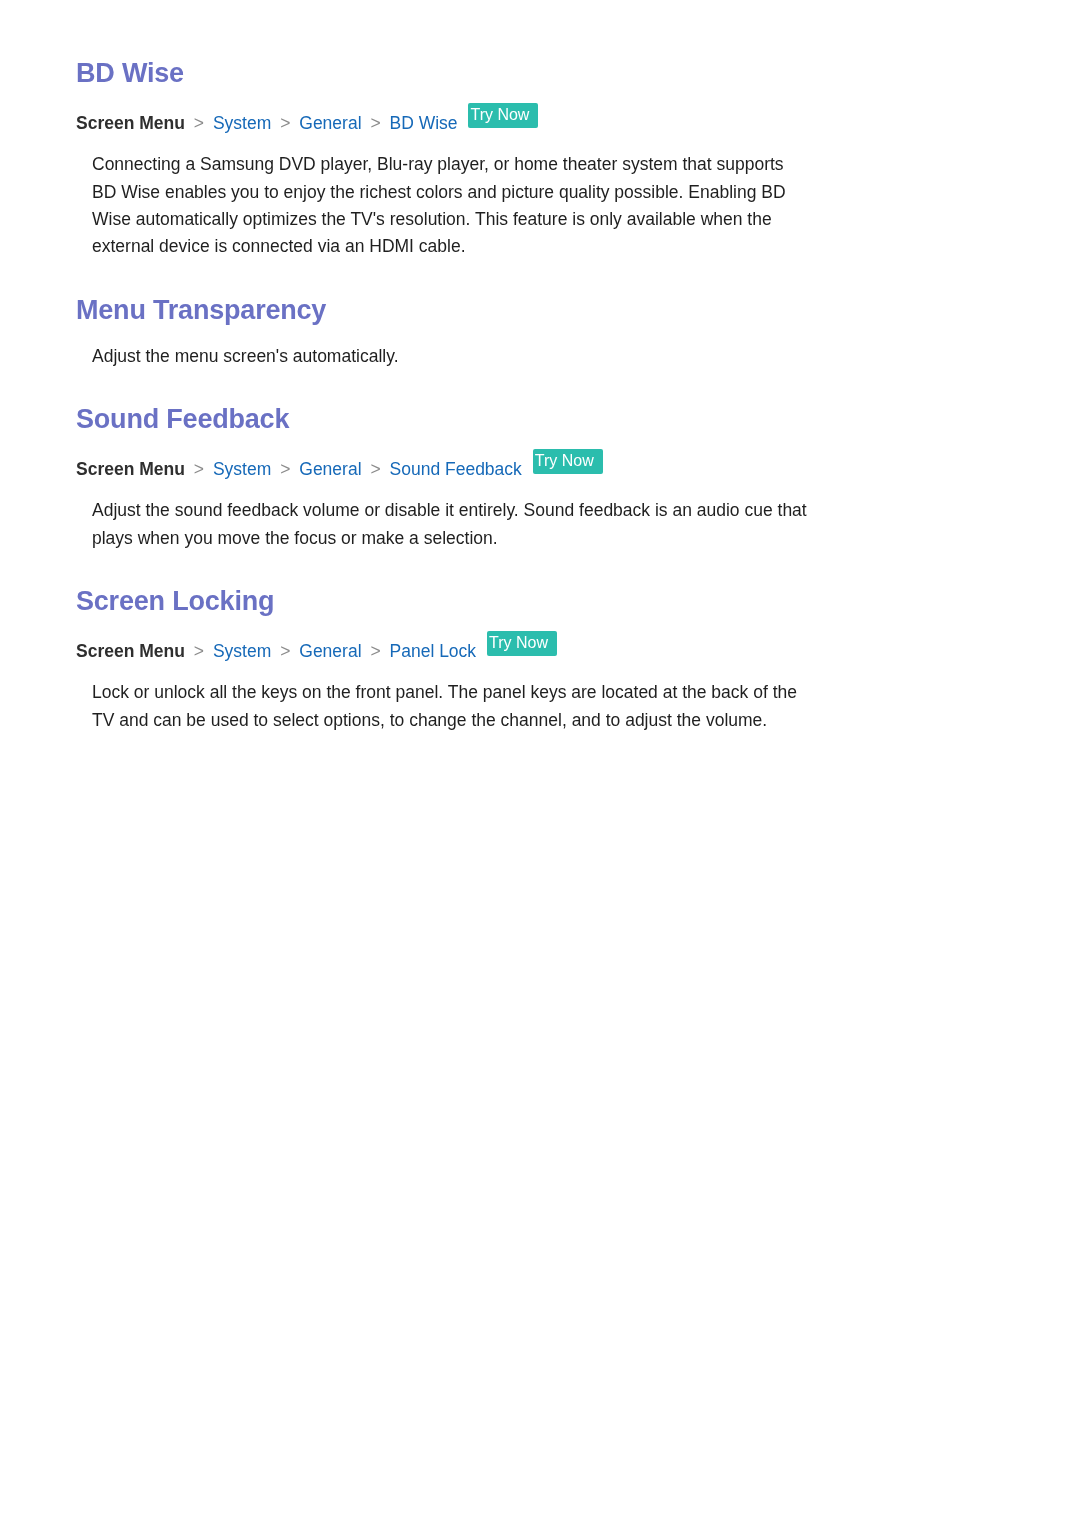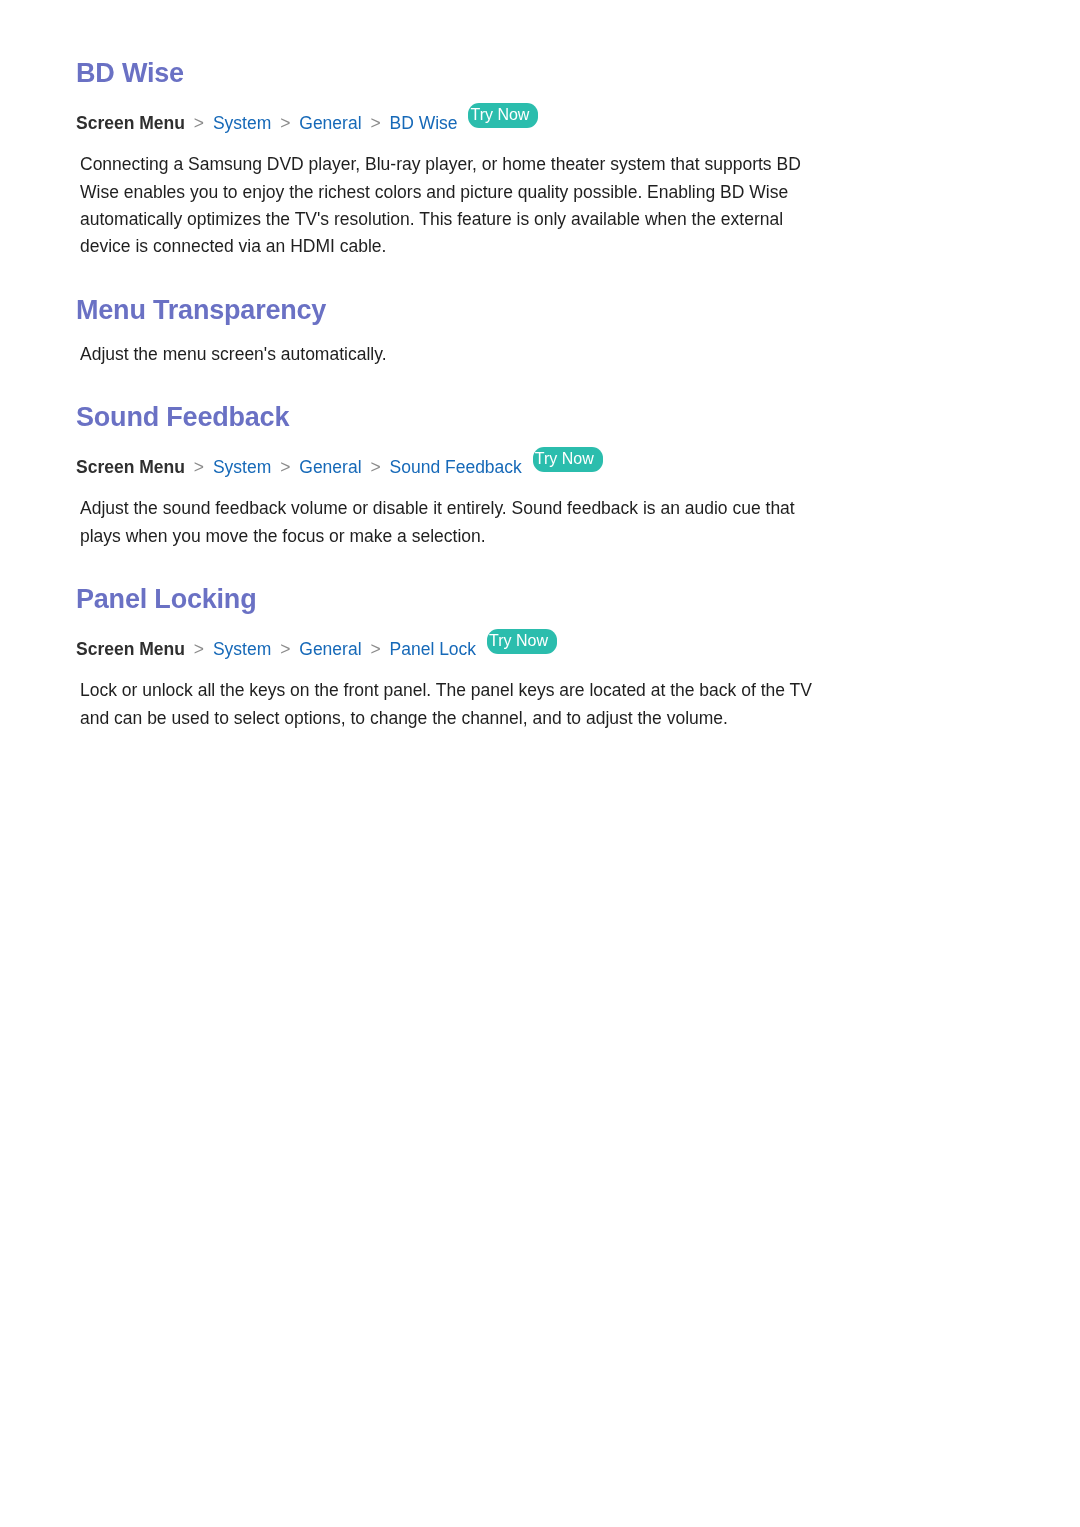--- a/index.html
+++ b/index.html
@@ -56,30 +56,30 @@
     font-weight: normal;
   }
   .try-now {
     display: inline-block;
     background: #2bbdad;
     color: #ffffff;
     font-size: 16px;
     font-weight: normal;
     line-height: 1;
     padding: 4px 9px 5px 5px;
-    border-radius: 11px;
+    border-radius: 2px;
     margin-left: 6px;
     position: relative;
     top: -1px;
     overflow: hidden;
     text-indent: -3px;
     vertical-align: baseline;
   }
   p.body-text {
-    margin: 4px;
+    margin: 16px;
     font-size: 17.5px;
     line-height: 1.56;
     color: #1f1f1f;
     max-width: 945px;
   }
 </style>
 </head>
 <body>
 
 <div class="page">
@@ -113,21 +113,21 @@
       <span class="crumb-sep">&gt;</span>
       <span class="crumb-link">General</span>
       <span class="crumb-sep">&gt;</span>
       <span class="crumb-link">Sound Feedback</span>
       <span class="try-now">Try Now</span>
     </div>
     <p class="body-text">Adjust the sound feedback volume or disable it entirely. Sound feedback is an audio cue that plays when you move the focus or make a selection.</p>
   </section>
 
   <section class="section">
-    <h2 class="section-title">Panel Locking</h2>
+    <h2 class="section-title">Screen Locking</h2>
     <div class="breadcrumb">
       <span class="crumb-root">Screen Menu</span>
       <span class="crumb-sep">&gt;</span>
       <span class="crumb-link">System</span>
       <span class="crumb-sep">&gt;</span>
       <span class="crumb-link">General</span>
       <span class="crumb-sep">&gt;</span>
       <span class="crumb-link">Panel Lock</span>
       <span class="try-now">Try Now</span>
     </div>

